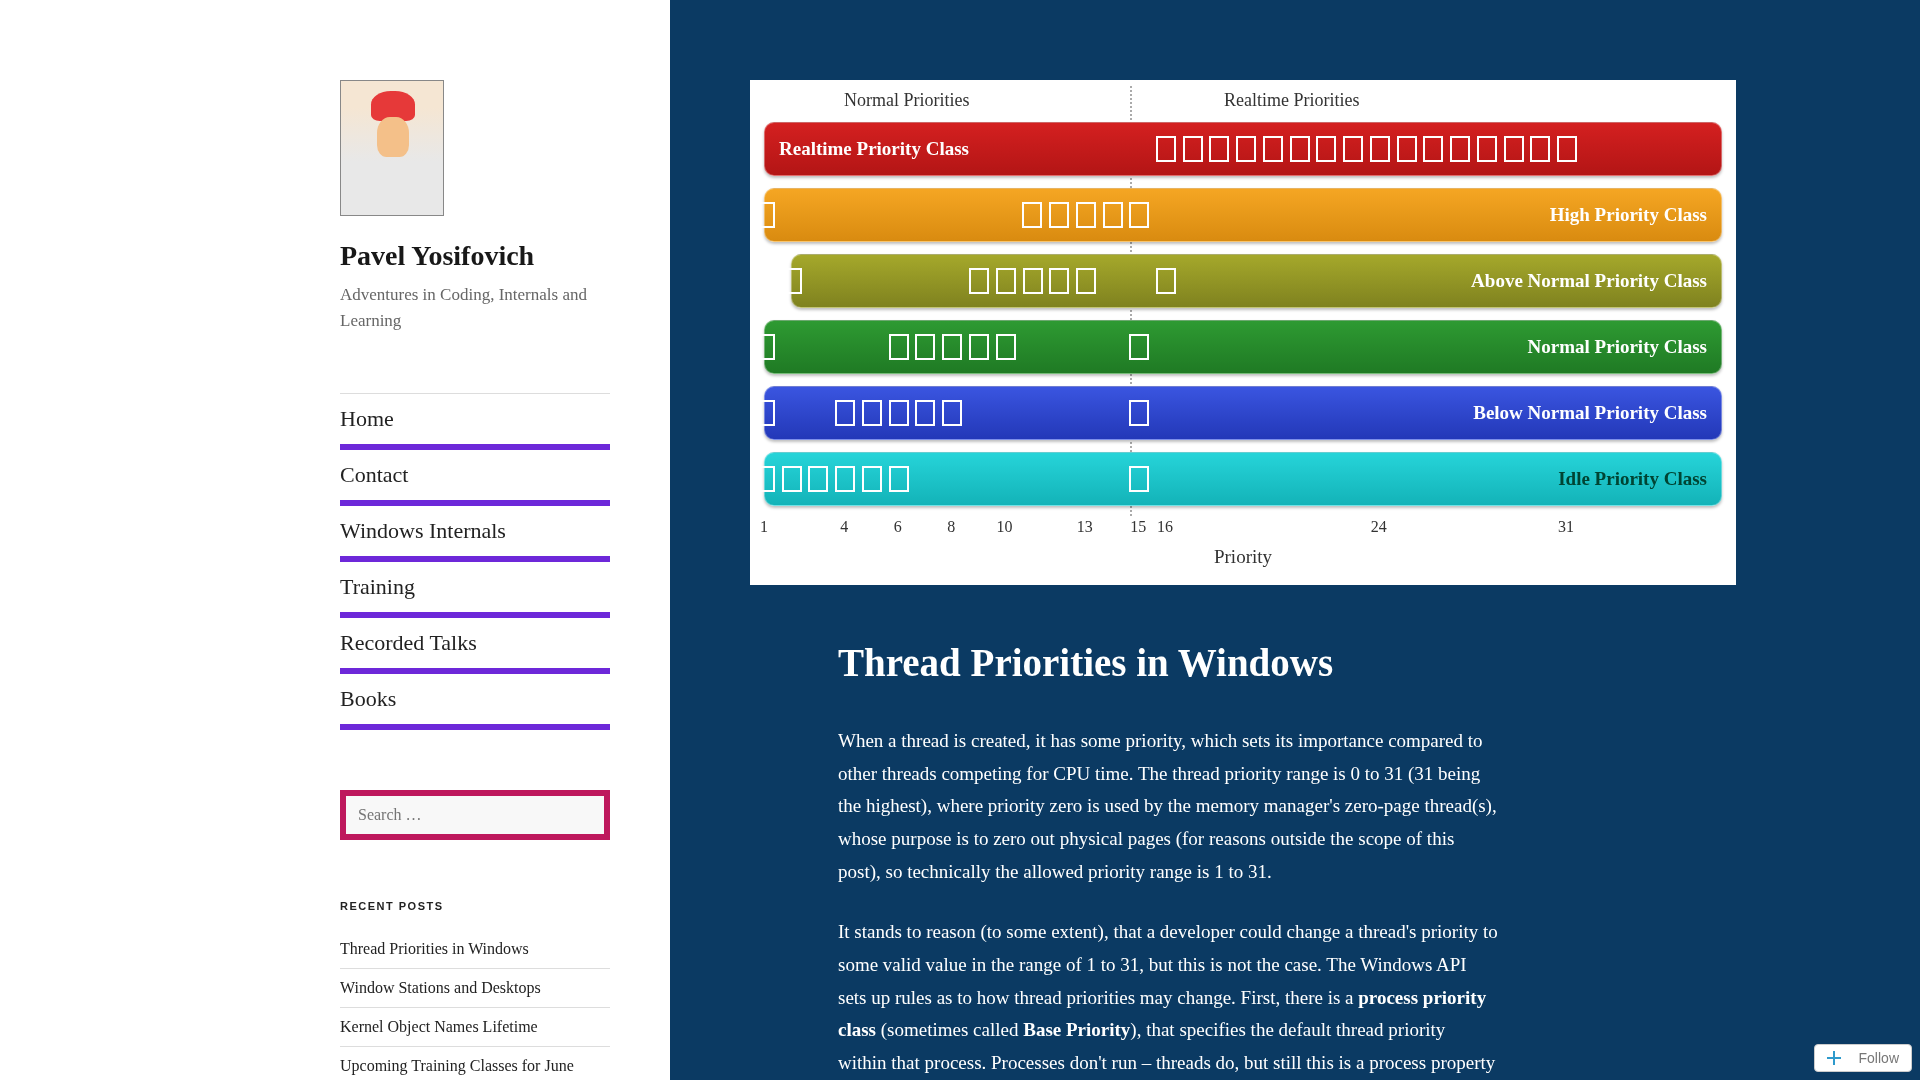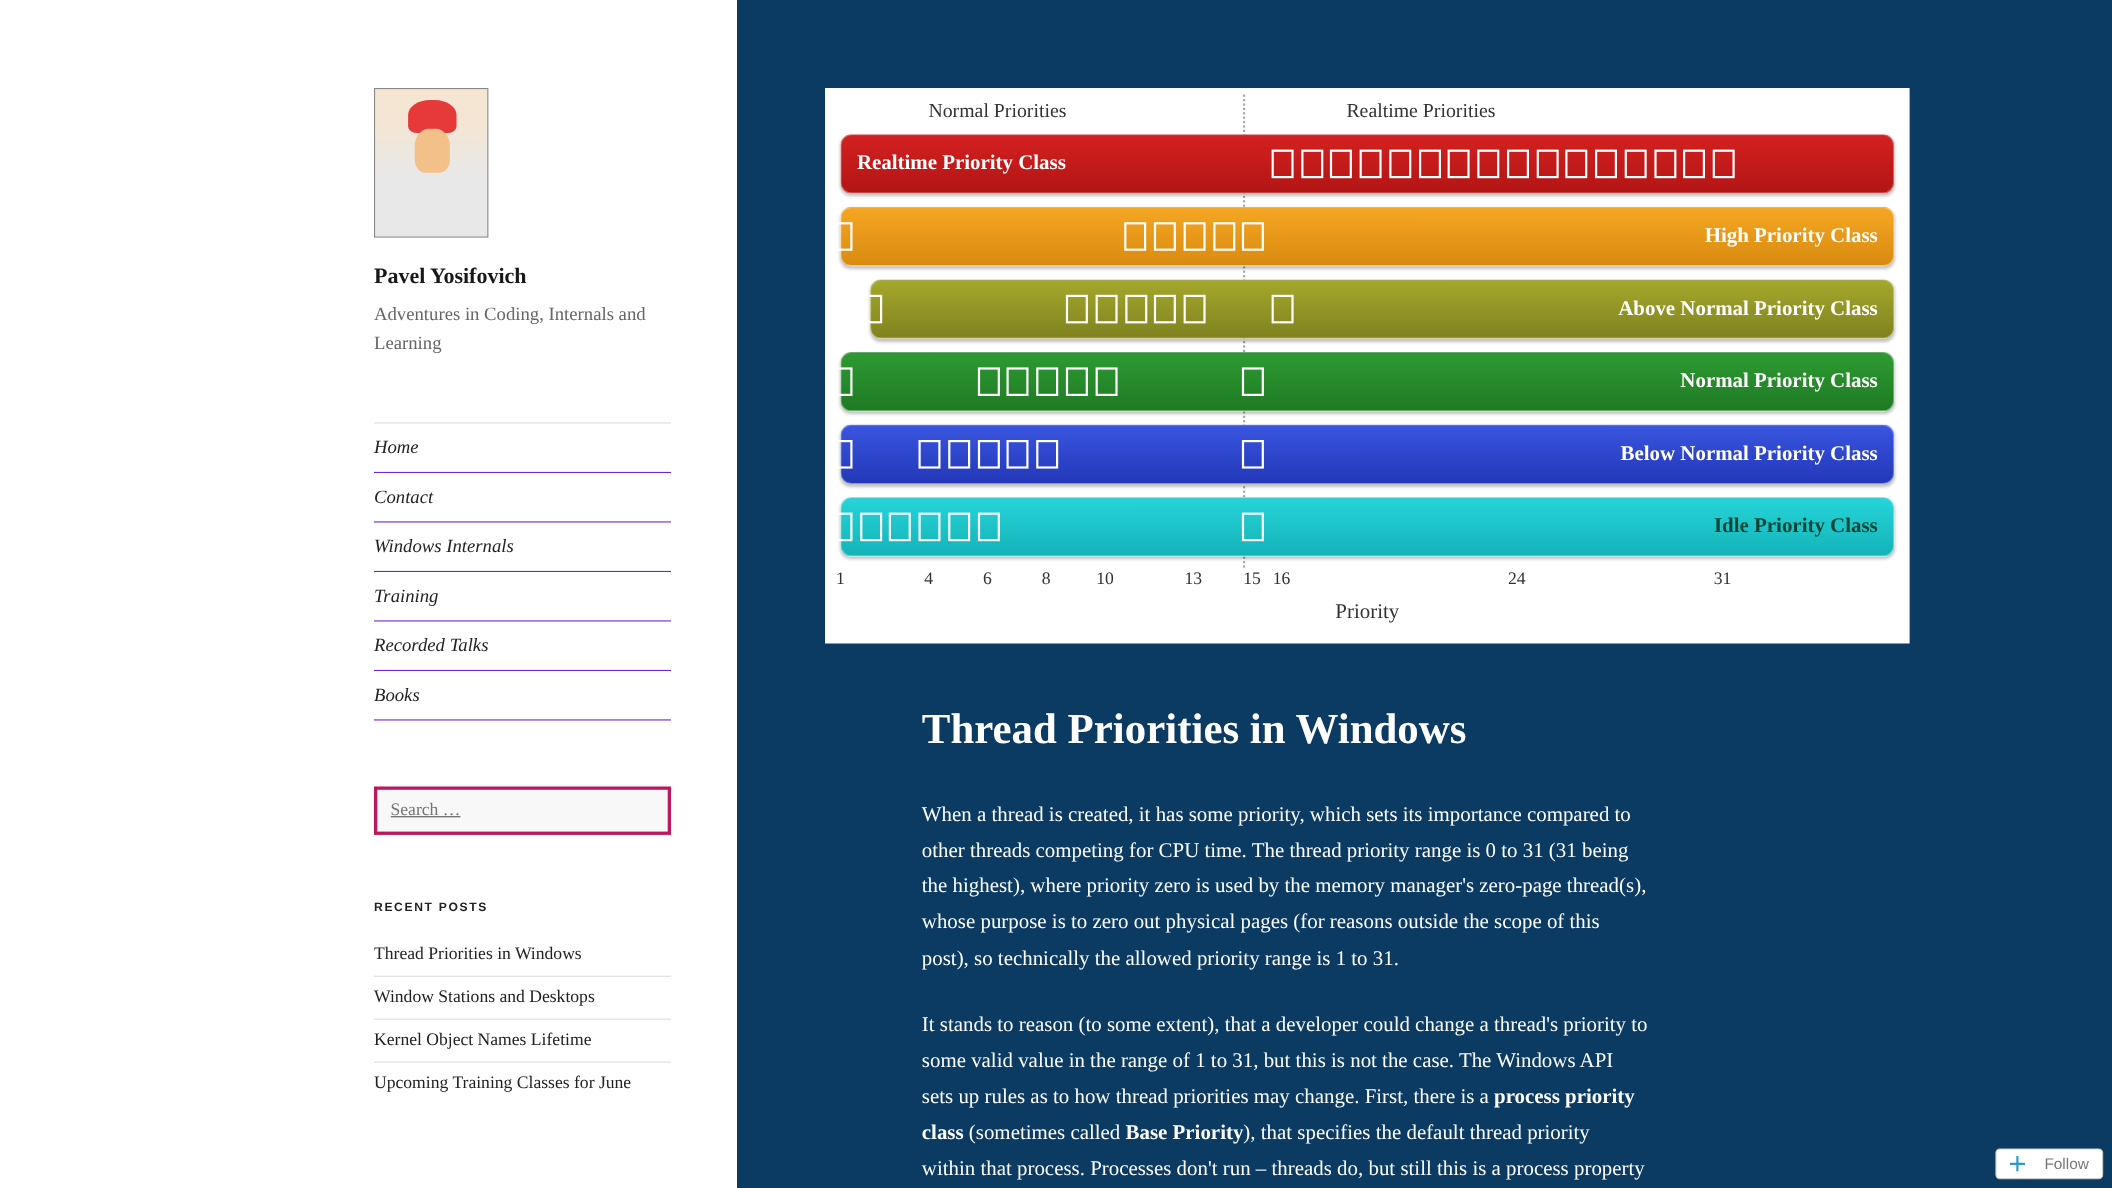--- a/index.html
+++ b/index.html
@@ -37,53 +37,51 @@
   }
   .avatar::after {
     content: "";
     position: absolute;
     top: 36px; left: 36px;
     width: 32px; height: 40px;
     background: #f4c089;
     border-radius: 40% 40% 30% 30%;
   }
   .site-title {
-    font-size: 20px;
+    font-size: 28px;
     font-weight: bold;
     color: #181818;
     margin-bottom: 10px;
   }
   .tagline {
     font-size: 17px;
     color: #666;
     line-height: 1.5;
     margin-bottom: 60px;
   }
   .nav {
     list-style: none;
     border-top: 1px solid #ddd;
   }
   .nav li {
-    border-bottom: 1px solid #6d28d9;
+    border-bottom: 6px solid #6d28d9;
     padding: 12px 0;
-    font-size: 17px;
+    font-size: 22px;
     color: #222;
     cursor: pointer;
-    font-style: italic;
   }
   .search-box {
     margin-top: 60px;
     width: 100%;
     padding: 10px 12px;
-    border: 3px solid #be185d;
+    border: 6px solid #be185d;
     background: #f8f8f8;
     font-size: 16px;
     color: #555;
     font-family: inherit;
-    text-decoration: underline;
   }
   .widget-title {
     font-family: -apple-system, Helvetica, Arial, sans-serif;
     font-size: 11px;
     font-weight: bold;
     letter-spacing: 1.5px;
     color: #222;
     margin-top: 60px;
     margin-bottom: 28px;
   }

